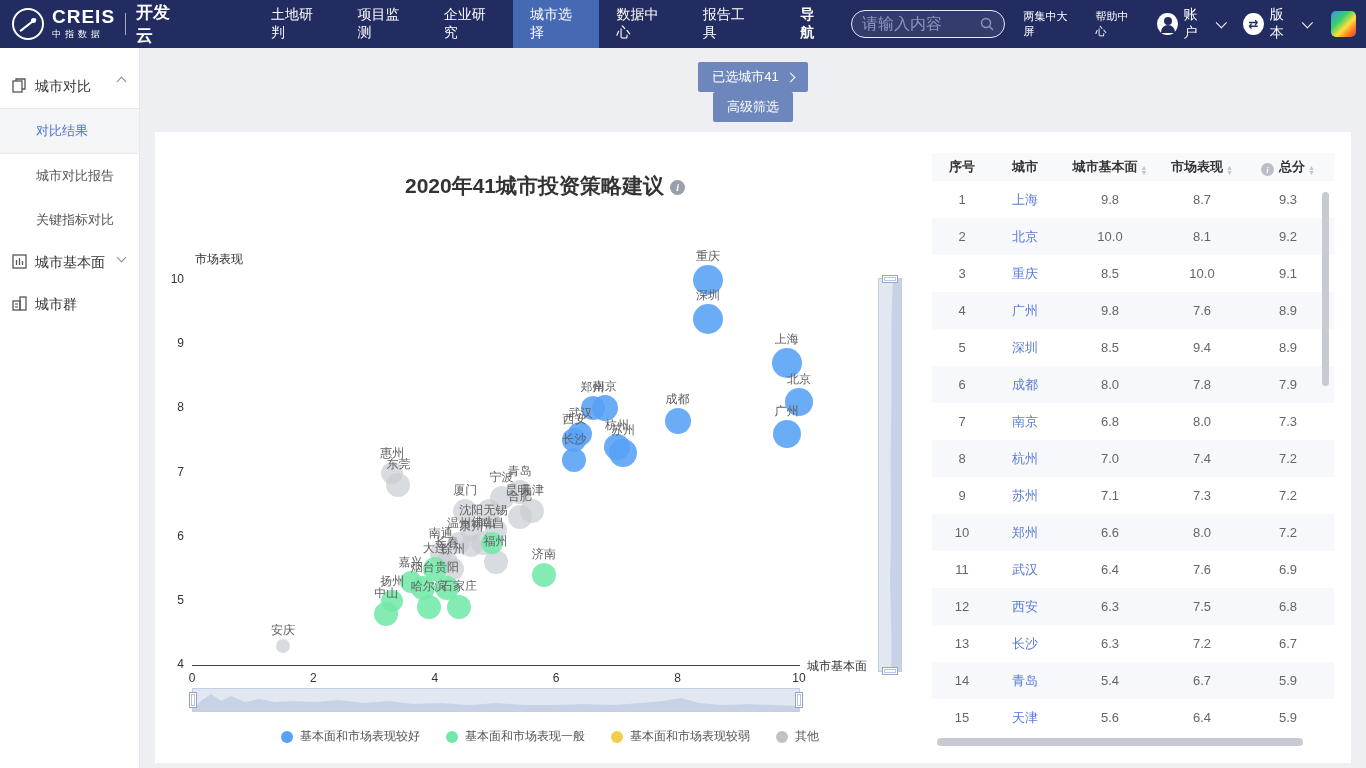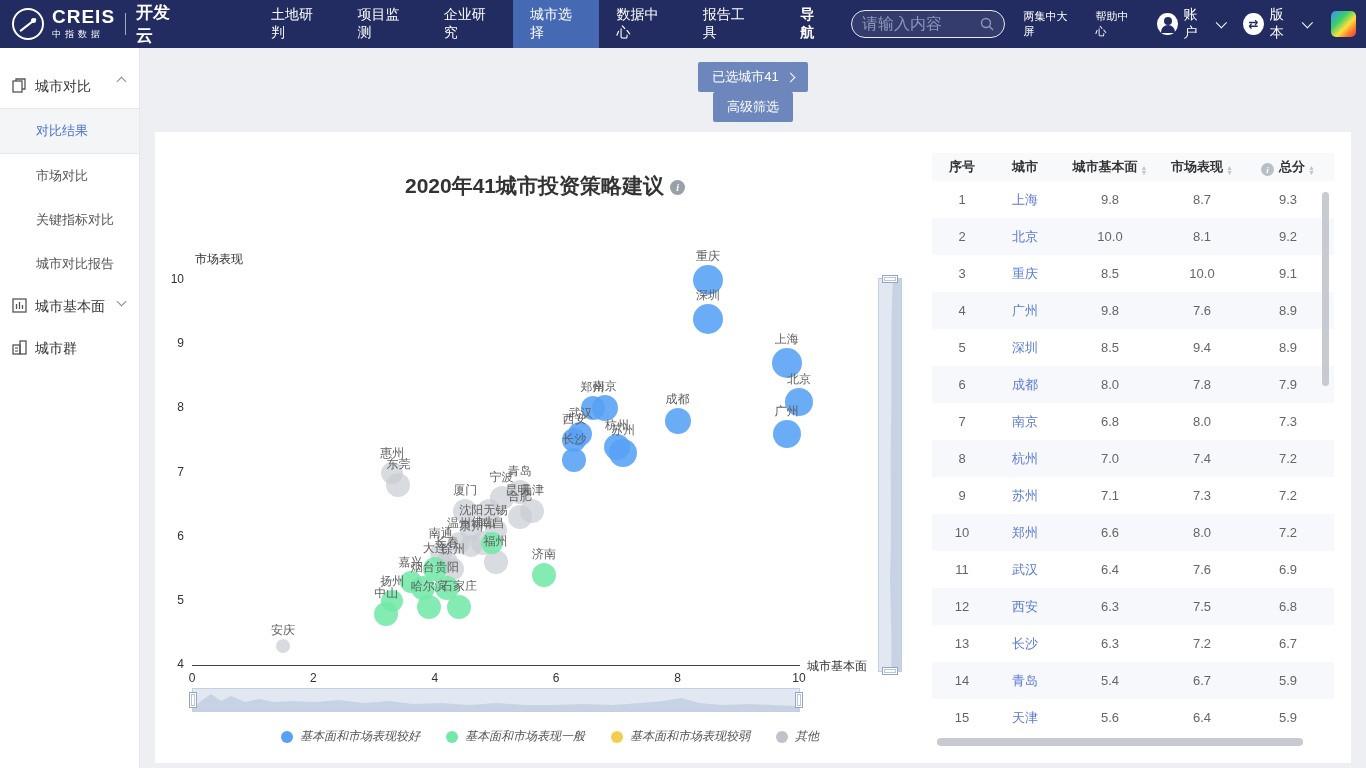--- a/index.html
+++ b/index.html
@@ -57,21 +57,21 @@
   .chart-title-row { position:absolute; top:40px; left:0; width:780px; text-align:center; font-size:21px; font-weight:bold; color:#333; }
   .info-ico { display:inline-flex; width:15px; height:15px; border-radius:50%; background:#9aa0a9; color:#fff; font-size:10px; font-style:italic; font-weight:bold; align-items:center; justify-content:center; vertical-align:2px; margin-left:6px; font-family:"Liberation Serif",serif; }
   .axis-name-y { position:absolute; left:40px; top:119px; font-size:12px; color:#333; }
   .axis-name-x { position:absolute; left:652px; top:526px; font-size:12px; color:#333; }
   .y-tick { position:absolute; width:26px; text-align:right; font-size:12px; color:#333; }
   .x-tick { position:absolute; width:24px; text-align:center; font-size:12px; color:#333; top:539px; }
   .x-axis-line { position:absolute; left:37px; top:533px; width:608px; height:1px; background:#444; }
   .bubble { position:absolute; border-radius:50%; opacity:.88; cursor:pointer; }
   .bubble.gray { opacity:.72; }
   .pt-label { position:absolute; transform:translateX(-50%); font-size:12px; color:#5e5e5e; white-space:nowrap; pointer-events:none; }
-  .legend { position:absolute; left:0; top:596px; width:790px; display:flex; justify-content:center; gap:26px;font-style:italic; }
+  .legend { position:absolute; left:0; top:596px; width:790px; display:flex; justify-content:center; gap:26px; }
   .legend-item { display:flex; align-items:center; gap:7px; font-size:12px; color:#555; cursor:pointer; }
   .legend-dot { width:12px; height:12px; border-radius:50%; }
 
   .dz-x { position:absolute; left:37px; top:556px; width:608px; height:24px; background:#e2e8f2; border:1px solid #c3cfe2; cursor:pointer; }
   .dz-x svg { position:absolute; left:0; top:0; }
   .dz-y { position:absolute; left:723px; top:146px; width:24px; height:394px; background:#e2e8f2; border:1px solid #c3cfe2; cursor:pointer; }
   .dz-handle { position:absolute; background:#fff; border:1px solid #93a5c8; box-shadow:inset 0 0 0 1px #fff, inset 0 0 0 2px #b9c6dd; }
   .dz-x .dz-handle { width:8px; height:16px; top:3px; }
   .dz-x .h-left { left:-4px; } .dz-x .h-right { right:-4px; }
   .dz-y .dz-handle { width:16px; height:8px; left:3px; }
@@ -140,23 +140,22 @@
     <div>
         <div class="sb-group">
           <span><svg width="15" height="15" viewBox="0 0 15 15">
               <rect x="1" y="3" width="9" height="11" fill="none" stroke="#555" stroke-width="1.3"></rect>
               <path d="M4,3 V1 H13 V11 H10" fill="none" stroke="#555" stroke-width="1.3"></path>
             </svg></span>
           <span class="sb-label">城市对比</span>
           <span class="sb-chev up"></span>
         </div>
         <div class="sb-child active">对比结果</div>
-        <div class="sb-child">市场对比</div>
+        <div class="sb-child">城市对比报告</div>
         <div class="sb-child">关键指标对比</div>
-        <div class="sb-child">城市对比报告</div>
         <div class="sb-group">
           <span><svg width="15" height="15" viewBox="0 0 15 15">
               <rect x="1" y="1" width="13" height="13" fill="none" stroke="#555" stroke-width="1.3"></rect>
               <line x1="4.5" y1="11" x2="4.5" y2="6" stroke="#555" stroke-width="1.3"></line>
               <line x1="7.5" y1="11" x2="7.5" y2="4" stroke="#555" stroke-width="1.3"></line>
               <line x1="10.5" y1="11" x2="10.5" y2="7" stroke="#555" stroke-width="1.3"></line>
             </svg></span>
           <span class="sb-label">城市基本面</span>
           <span class="sb-chev down"></span>
         </div>

